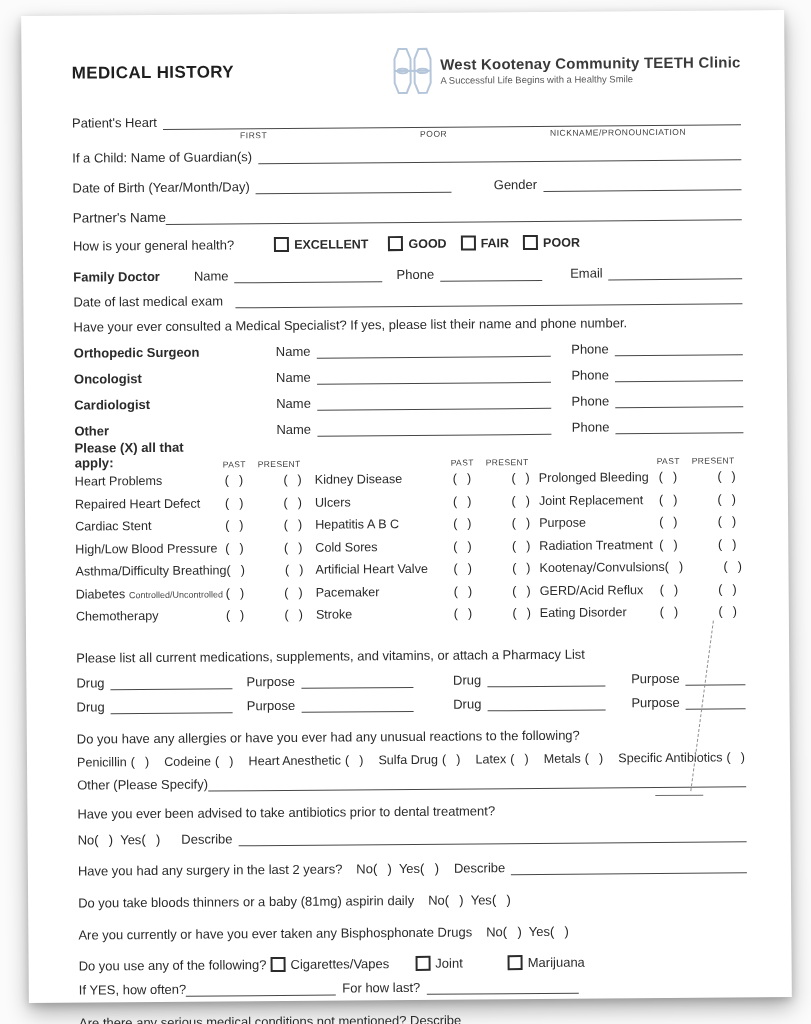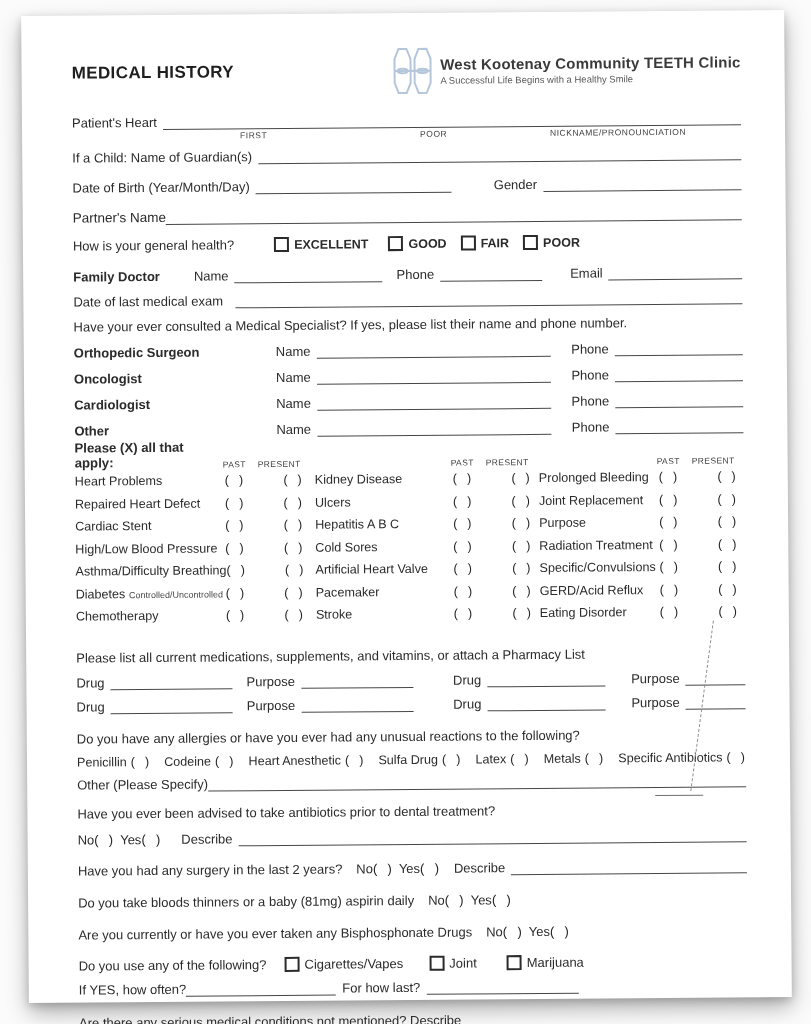--- a/index.html
+++ b/index.html
@@ -327,21 +327,21 @@
           </span>
       </div>
       <div class="citem">
         <span class="clabel">Radiation Treatment</span>
         <span class="cparens">
             <span class="paren">(  )</span>
             <span class="paren">(  )</span>
           </span>
       </div>
       <div class="citem">
-        <span class="clabel">Specific/Convulsions</span>
+        <span class="clabel">Kootenay/Convulsions</span>
         <span class="cparens">
             <span class="paren">(  )</span>
             <span class="paren">(  )</span>
           </span>
       </div>
       <div class="citem">
         <span class="clabel">GERD/Acid Reflux</span>
         <span class="cparens">
             <span class="paren">(  )</span>
             <span class="paren">(  )</span>
@@ -452,29 +452,29 @@
   <div class="r q" style="margin-top:17px">
     <span class="lbl">Are you currently or have you ever taken any Bisphosphonate Drugs</span>
     <span class="lbl ml14">No</span>
     <span class="paren">(  )</span>
     <span class="lbl ml6">Yes</span>
     <span class="paren">(  )</span>
   </div>
 
   <div class="r q" style="margin-top:16px;align-items:center">
     <span class="lbl">Do you use any of the following?</span>
-    <span style="display:flex;align-items:flex-end;margin-left:18px">
+    <span style="display:flex;align-items:flex-end;margin-left:4px">
       <span class="cb"></span>
       <span>Cigarettes/Vapes</span>
     </span>
     <span style="display:flex;align-items:center;margin-left:26px">
       <span class="cb"></span>
       <span>Joint</span>
     </span>
-    <span style="display:flex;align-items:flex-end;margin-left:30px">
+    <span style="display:flex;align-items:flex-end;margin-left:45px">
       <span class="cb"></span>
       <span>Marijuana</span>
     </span>
   </div>
 
   <div class="r" style="margin-top:9px">
     <span class="lbl">If YES, how often?</span>
     <span class="wline" style="width:150px"></span>
     <span class="lbl ml6">For how last?</span>
     <span class="wline ml6" style="width:152px"></span>

